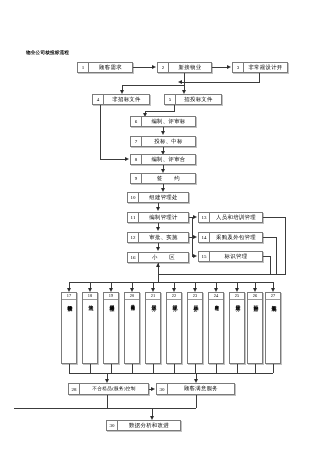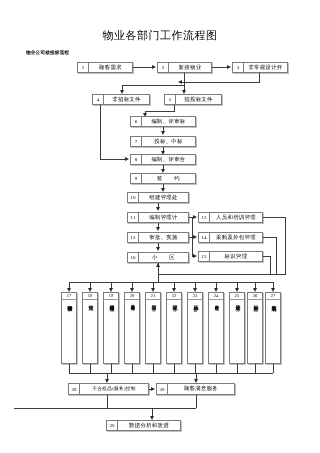--- a/index.html
+++ b/index.html
@@ -72,21 +72,20 @@
   .arr.down{border-left:2.5px solid transparent;border-right:2.5px solid transparent;border-top:4px solid #2b2b2b;}
   .arr.right{border-top:2.5px solid transparent;border-bottom:2.5px solid transparent;border-left:4px solid #2b2b2b;}
   .arr.left{border-top:2.5px solid transparent;border-bottom:2.5px solid transparent;border-right:4px solid #2b2b2b;}
   .arr.up{border-left:2.5px solid transparent;border-right:2.5px solid transparent;border-bottom:4px solid #2b2b2b;}
 </style>
 </head>
 <body>
 
 <div id="page">
 
-  <div class="title">物业各部门工作流程图</div>
   <div class="subtitle">物业公司核投标流程</div>
 
   <div class="node" style="left:77px;top:62px;width:56px;height:11px;">
     <div class="num">1</div>
     <div class="lbl">顾客需求</div>
   </div>
   <div class="node" style="left:157px;top:62px;width:55px;height:11px;">
     <div class="num">2</div>
     <div class="lbl wide">新接物业</div>
   </div>

